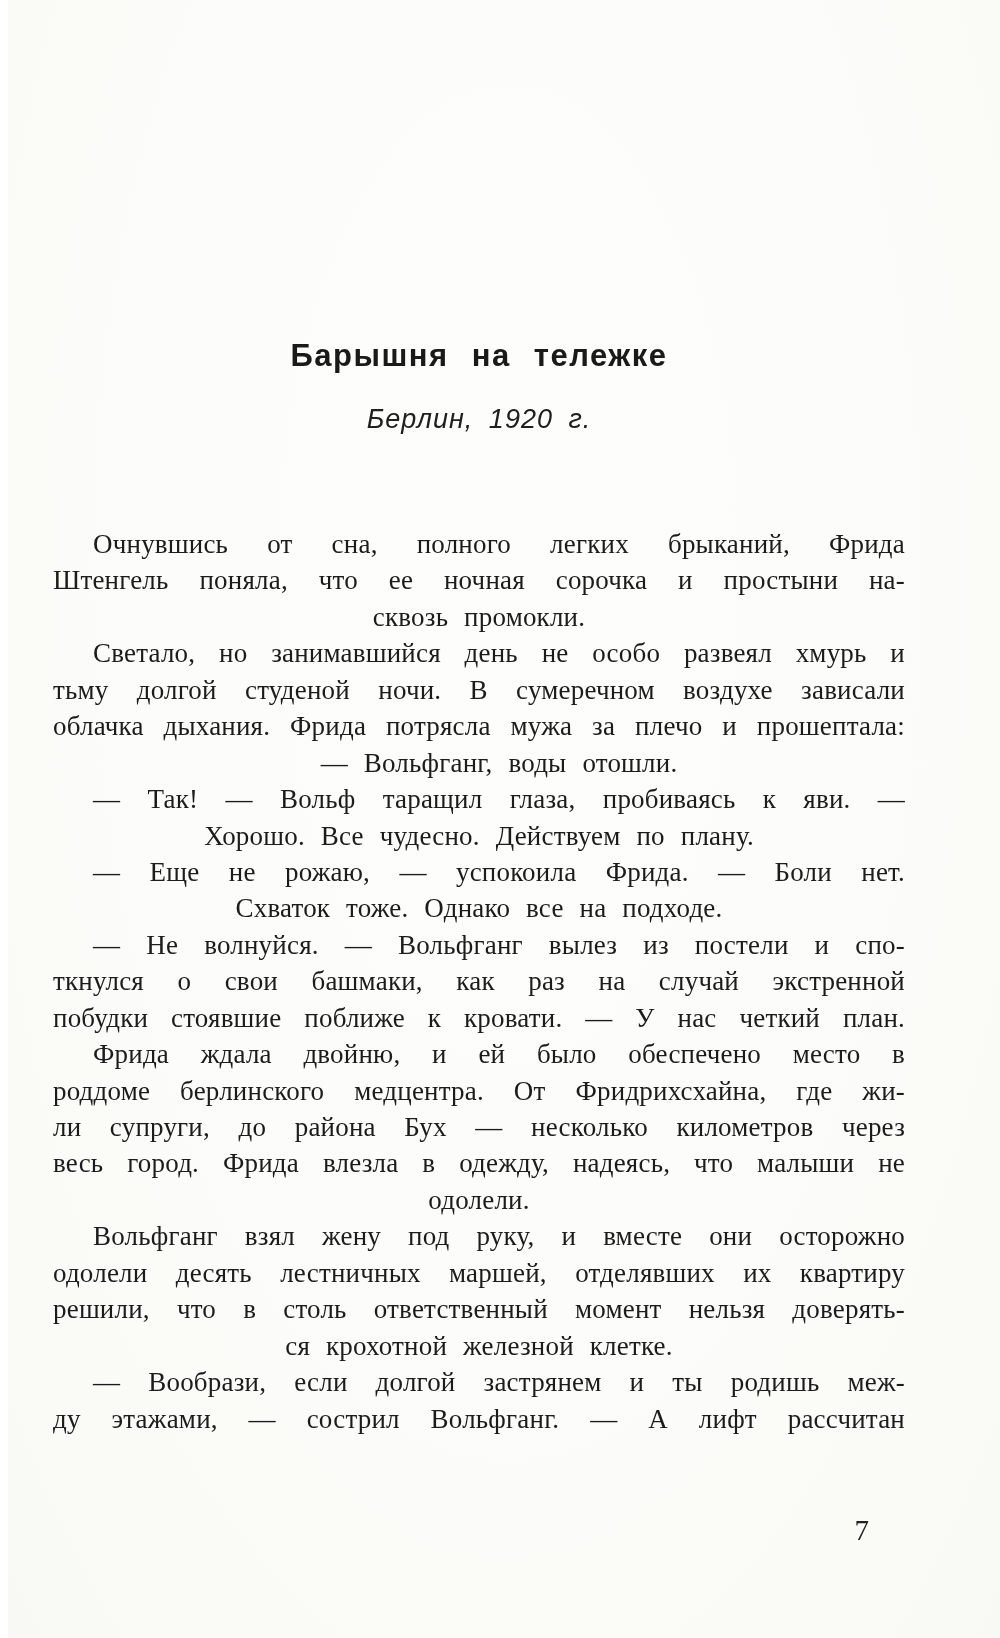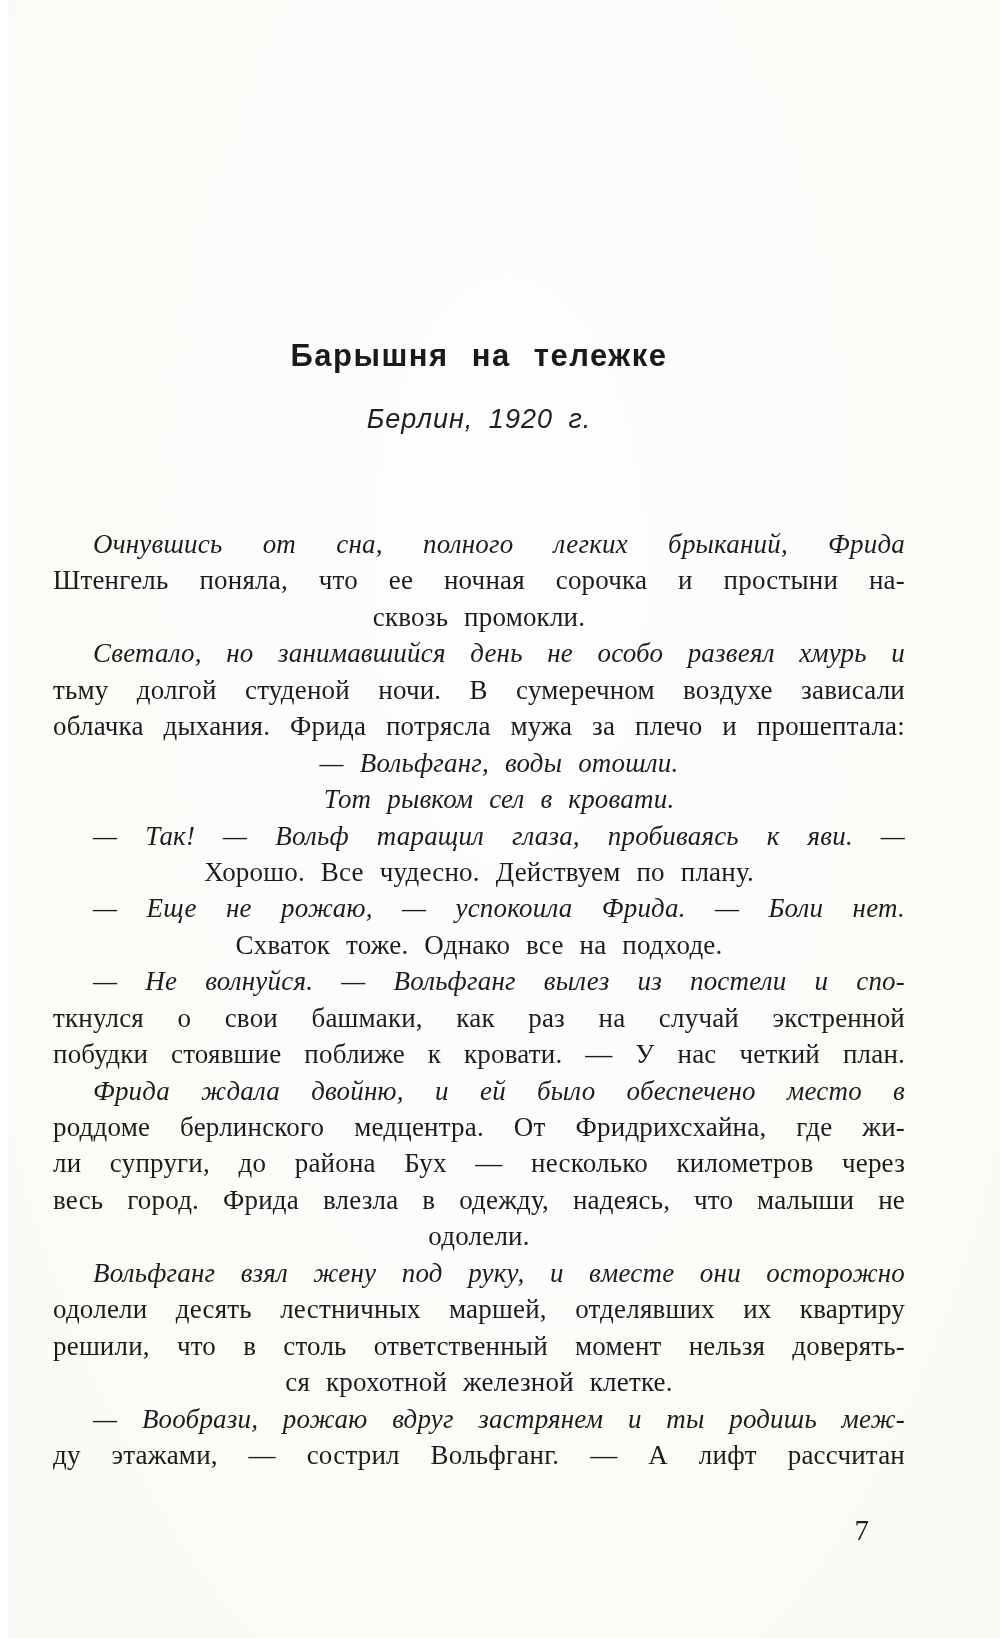--- a/index.html
+++ b/index.html
@@ -52,21 +52,21 @@
     letter-spacing: 0.2px;
   }
   .line.justify {
     text-align: justify;
     text-align-last: justify;
   }
   .line.last {
     text-align: center;
     word-spacing: 9px;
   }
-  .line.indent { text-indent: 40px; font-style: italic; }
+  .line.indent { text-indent: 40px; }
   .page-number {
     position: absolute;
     top: 1514px;
     left: 45px;
     width: 816px;
     text-align: right;
     font-size: 29px;
     color: #222222;
   }
 </style>
@@ -79,35 +79,34 @@
   <div class="chapter-subtitle">Берлин, 1920 г.</div>
 
   <div class="body-text">
       <div class="line indent justify">Очнувшись от сна, полного легких брыканий, Фрида</div>
       <div class="line justify">Штенгель поняла, что ее ночная сорочка и простыни на-</div>
       <div class="line last">сквозь промокли.</div>
       <div class="line indent justify">Светало, но занимавшийся день не особо развеял хмурь и</div>
       <div class="line justify">тьму долгой студеной ночи. В сумеречном воздухе зависали</div>
       <div class="line justify">облачка дыхания. Фрида потрясла мужа за плечо и прошептала:</div>
       <div class="line indent last">— Вольфганг, воды отошли.</div>
-      <div class="line indent last">Тот рывком сел в кровати.</div>
       <div class="line indent justify">— Так! — Вольф таращил глаза, пробиваясь к яви. —</div>
       <div class="line last">Хорошо. Все чудесно. Действуем по плану.</div>
       <div class="line indent justify">— Еще не рожаю, — успокоила Фрида. — Боли нет.</div>
       <div class="line last">Схваток тоже. Однако все на подходе.</div>
       <div class="line indent justify">— Не волнуйся. — Вольфганг вылез из постели и спо-</div>
       <div class="line justify">ткнулся о свои башмаки, как раз на случай экстренной</div>
       <div class="line justify">побудки стоявшие поближе к кровати. — У нас четкий план.</div>
       <div class="line indent justify">Фрида ждала двойню, и ей было обеспечено место в</div>
       <div class="line justify">роддоме берлинского медцентра. От Фридрихсхайна, где жи-</div>
       <div class="line justify">ли супруги, до района Бух — несколько километров через</div>
       <div class="line justify">весь город. Фрида влезла в одежду, надеясь, что малыши не</div>
       <div class="line last">одолели.</div>
       <div class="line indent justify">Вольфганг взял жену под руку, и вместе они осторожно</div>
       <div class="line justify">одолели десять лестничных маршей, отделявших их квартиру</div>
       <div class="line justify">решили, что в столь ответственный момент нельзя доверять-</div>
       <div class="line last">ся крохотной железной клетке.</div>
-      <div class="line indent justify">— Вообрази, рожаю вдруг застрянем и ты родишь меж-</div>
+      <div class="line indent justify">— Вообрази, если долгой застрянем и ты родишь меж-</div>
       <div class="line justify">ду этажами, — сострил Вольфганг. — А лифт рассчитан</div>
     </div>
 
   <div class="page-number">7</div>
 </div>
 
 </body></html>

